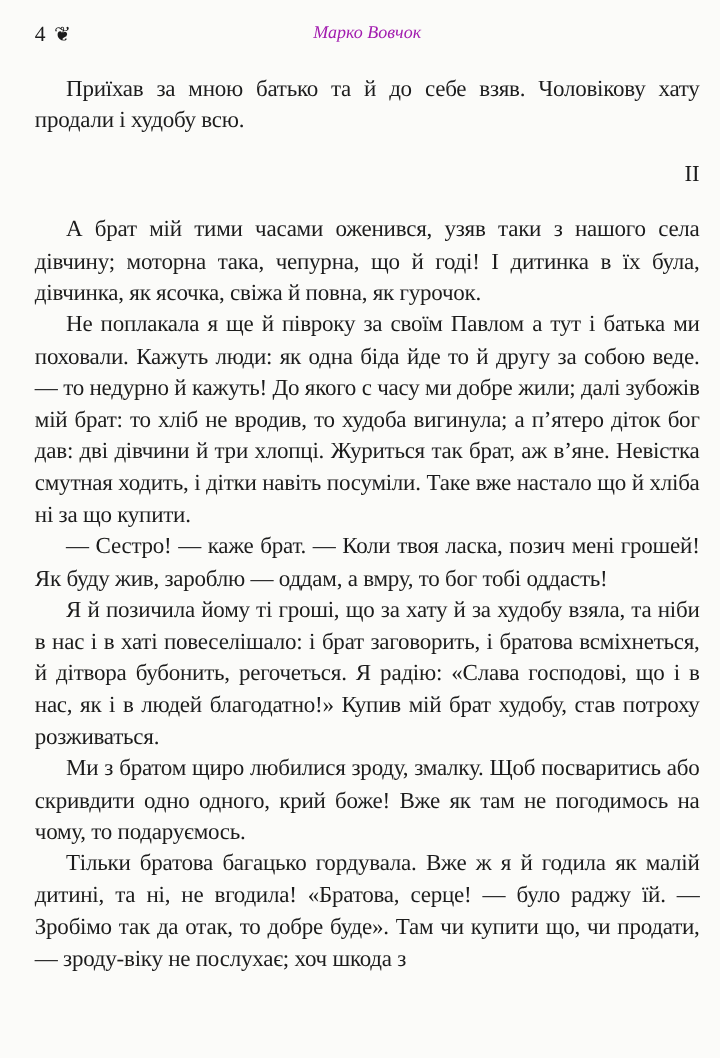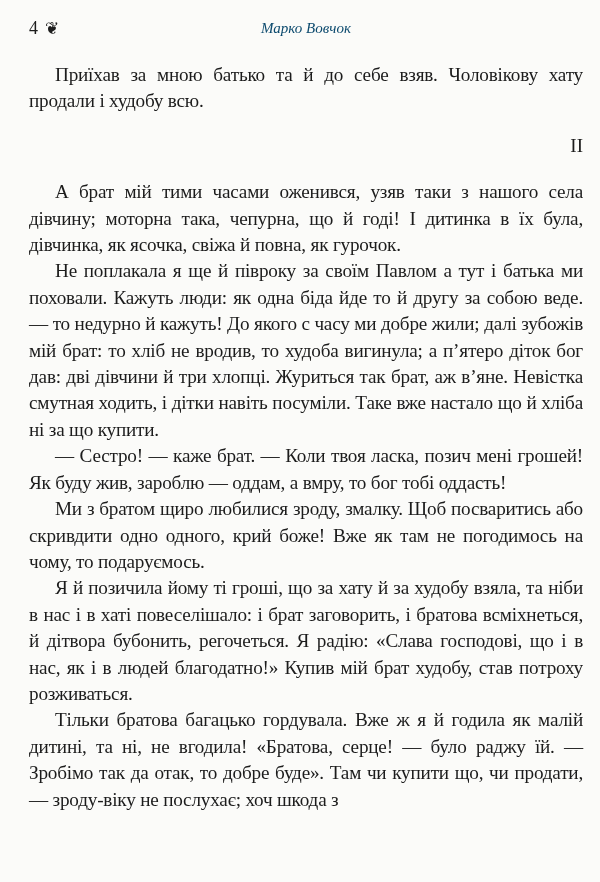--- a/index.html
+++ b/index.html
@@ -11,21 +11,21 @@
     position: relative;
   }
   .header {
     position: absolute; top: 18px; left: 29px; right: 17px; height: 24px;
     font-size: 18px;
   }
   .page-num { position: absolute; left: 0; top: 0; }
   .ornament { position: absolute; left: 16px; top: 0; font-size: 17px; }
   .running-title {
     position: absolute; left: 0; right: 0; text-align: center;
-    font-style: italic; font-size: 15px; top: 2px; color: #0c4a6e;
+    font-style: italic; font-size: 15px; top: 2px; color: #a21caf;
   }
   .body-text {
     position: absolute; left: 29px; width: 554px; top: 62px;
     font-size: 19.2px; line-height: 26.4px;
     font-family: "Liberation Sans Narrow", "Liberation Serif", serif;
   }
   .body-text p {
     margin: 0; text-indent: 26px; text-align: justify;
     letter-spacing: -0.2px;
   }
@@ -43,16 +43,16 @@
 </div>
 
 <div class="body-text">
   <p>Приїхав за мною батько та й до себе взяв. Чоловікову хату продали і худобу всю.</p>
 
   <div class="chapter">II</div>
 
   <p>А брат мій тими часами оженився, узяв таки з нашого села дівчину; моторна така, чепурна, що й годі! І дитинка в їх була, дівчинка, як ясочка, свіжа й повна, як гурочок.</p>
   <p>Не поплакала я ще й півроку за своїм Павлом а тут і батька ми поховали. Кажуть люди: як одна біда йде то й другу за собою веде. — то недурно й кажуть! До якого с часу ми добре жили; далі зубожів мій брат: то хліб не вродив, то худоба вигинула; а п’ятеро діток бог дав: дві дівчини й три хлопці. Журиться так брат, аж в’яне. Невістка смутная ходить, і дітки навіть посуміли. Таке вже настало що й хліба ні за що купити.</p>
   <p>— Сестро! — каже брат. — Коли твоя ласка, позич мені грошей! Як буду жив, зароблю — оддам, а вмру, то бог тобі оддасть!</p>
+  <p>Я й позичила йому ті гроші, що за хату й за худобу взяла, та ніби в нас і в хаті повеселішало: і брат заговорить, і братова всміхнеться, й дітвора бубонить, регочеться. Я радію: «Слава господові, що і в нас, як і в людей благодатно!» Купив мій брат худобу, став потроху розживаться.</p>
   <p>Ми з братом щиро любилися зроду, змалку. Щоб посваритись або скривдити одно одного, крий боже! Вже як там не погодимось на чому, то подаруємось.</p>
-  <p>Я й позичила йому ті гроші, що за хату й за худобу взяла, та ніби в нас і в хаті повеселішало: і брат заговорить, і братова всміхнеться, й дітвора бубонить, регочеться. Я радію: «Слава господові, що і в нас, як і в людей благодатно!» Купив мій брат худобу, став потроху розживаться.</p>
   <p>Тільки братова багацько гордувала. Вже ж я й годила як малій дитині, та ні, не вгодила! «Братова, серце! — було раджу їй. — Зробімо так да отак, то добре буде». Там чи купити що, чи продати, — зроду-віку не послухає; хоч шкода з</p>
 </div>
 
 </body></html>

